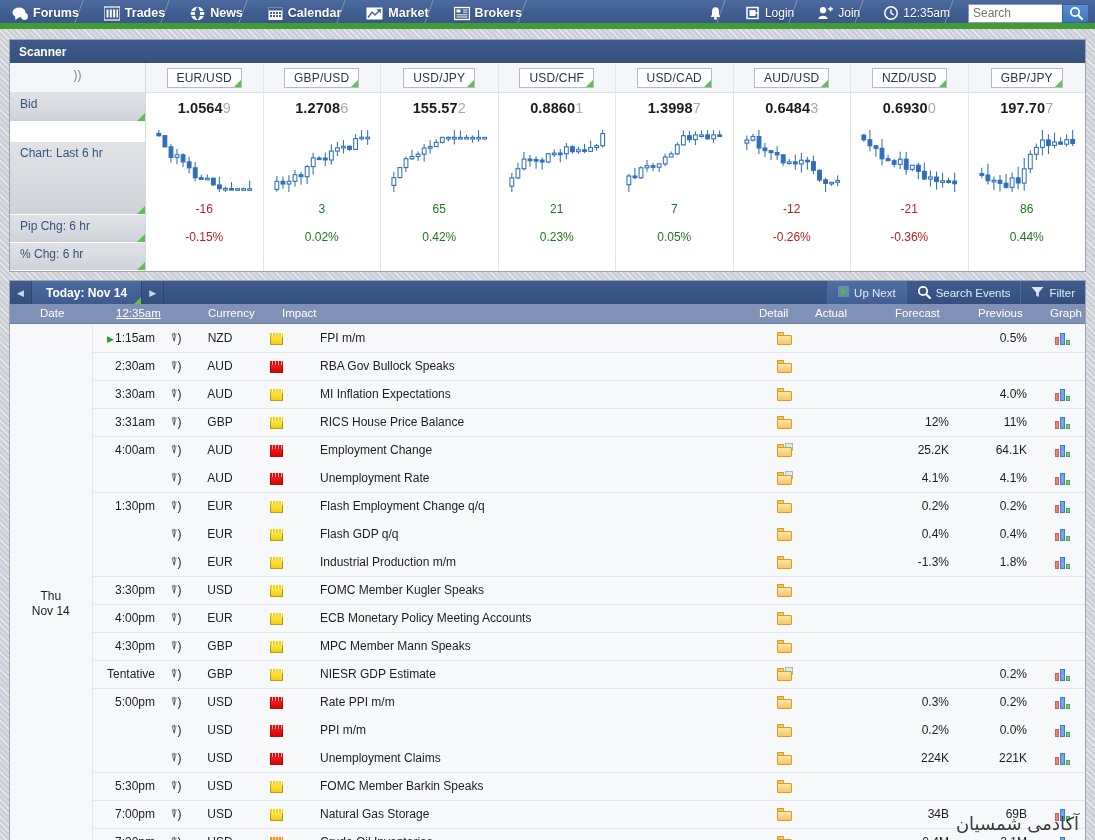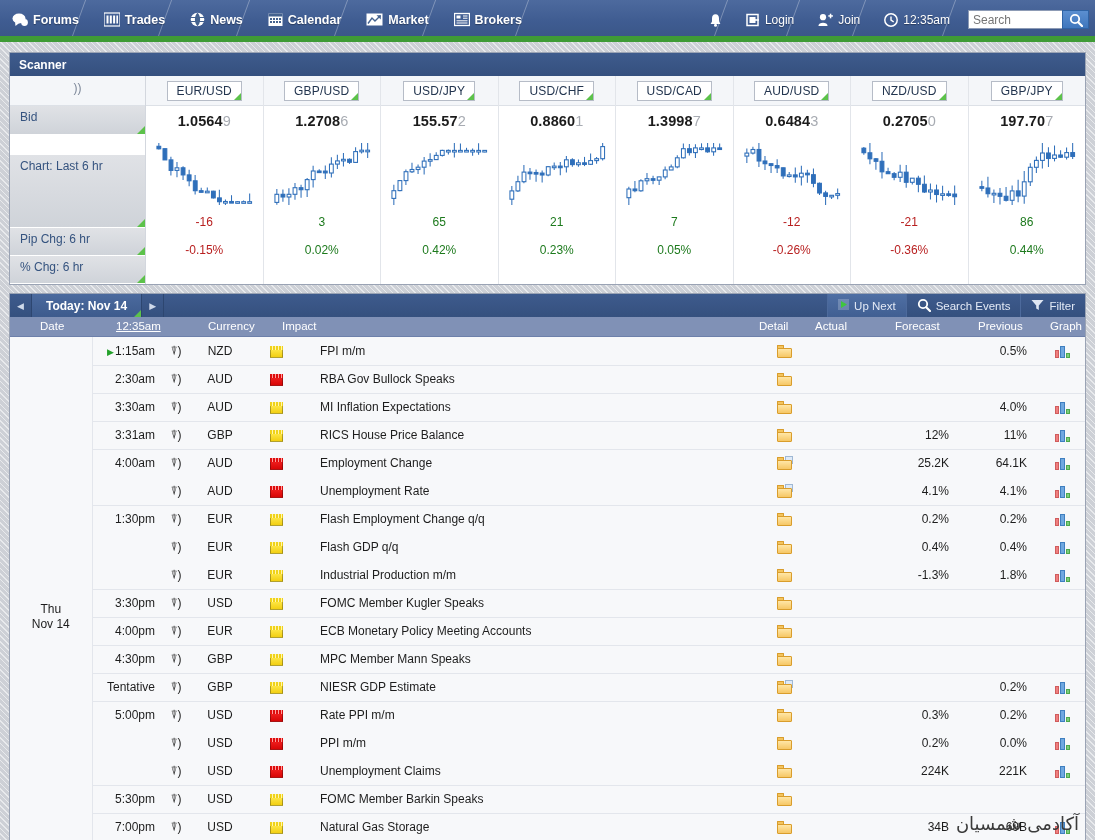--- a/index.html
+++ b/index.html
@@ -13,21 +13,21 @@
   }
   body {
     background-image:
       repeating-linear-gradient(45deg, rgba(255,255,255,.55) 0 1px, rgba(0,0,0,0) 1px 4px);
     background-color: #cdd0d6;
   }
 
   
   #topnav {
     position: relative;
-    height: 42px;
+    height: 29px;
     background: linear-gradient(#4d6a9e, #3f5c91 55%, #3a5687);
     border-bottom: 3px solid #3f9b36;
     display: flex;
     align-items: stretch;
     overflow: hidden;
   }
   #topnav::after{
     content:""; position:absolute; left:0; right:0; bottom:0; height:3px;
     background:#3f9b36;
   }
@@ -728,21 +728,21 @@
             </svg>
           </div>
           <div class="pip-cell down">-12</div>
           <div class="pct-cell down">-0.26%</div>
         </div>
         <div class="scan-col">
           <div class="pairbox-cell">
             <span class="pairbox"><span>NZD/USD</span><span class="corner"></span></span>
           </div>
           <div class="bid-cell">
-            <span class="big">0.2705</span>
+            <span class="big">0.6930</span>
             <span class="small">0</span>
           </div>
           <div class="chart-cell">
             <svg viewBox="0 0 110 70" preserveAspectRatio="none">
               <line x1="7.2" y1="10.0" x2="7.2" y2="17.7" stroke="#2f6fba" stroke-width="1.1"></line>
               <rect x="5.2" y="11.2" width="4.0" height="4.5" fill="#2f6fba" stroke="#2f6fba" stroke-width="1.1"></rect>
               <line x1="13.6" y1="6.0" x2="13.6" y2="27.2" stroke="#2f6fba" stroke-width="1.1"></line>
               <rect x="11.6" y="15.8" width="4.0" height="6.0" fill="#2f6fba" stroke="#2f6fba" stroke-width="1.1"></rect>
               <line x1="19.9" y1="21.1" x2="19.9" y2="32.7" stroke="#2f6fba" stroke-width="1.1"></line>
               <rect x="18.0" y="21.8" width="4.0" height="2.5" fill="#2f6fba" stroke="#2f6fba" stroke-width="1.1"></rect>

